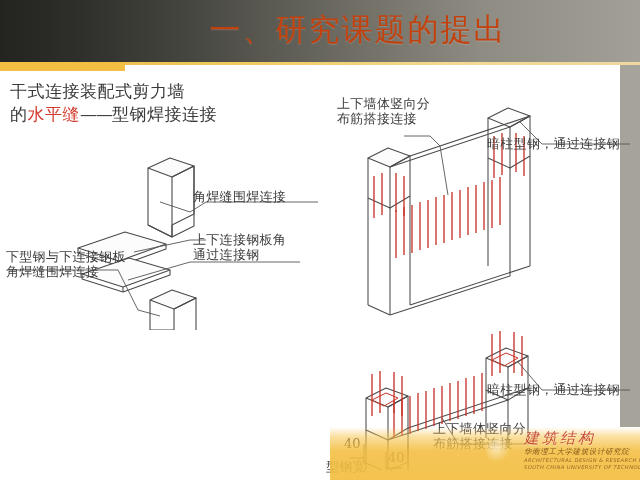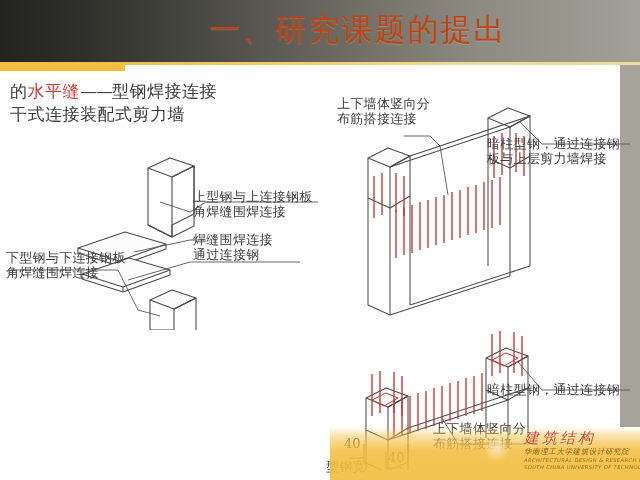--- a/index.html
+++ b/index.html
@@ -97,24 +97,24 @@
 
 <div class="slide">
 
   <div class="header"></div>
   <div class="header-title">一、研究课题的提出</div>
   <div class="gold-underline"></div>
   <div class="gold-tab"></div>
   <div class="right-strip"></div>
 
   <div class="lead">
+    <div>干式连接装配式剪力墙</div>
     <div>
       <span>的</span><span class="hi">水平缝</span><span class="dash">——</span><span>型钢焊接连接</span>
     </div>
-    <div>干式连接装配式剪力墙</div>
   </div>
 
   <div class="draw" style="left:0px;top:140px;">
     <svg width="330" height="190" viewBox="0 0 330 190">
       <g fill="none" stroke="#4a4a4a" stroke-width="1.1" stroke-linejoin="round">
 
         <g>
           <polygon points="148,28 170,18 194,26 172,37" fill="#fbfbfb"></polygon>
           <polyline points="148,28 148,85 172,97 172,37"></polyline>
           <polyline points="172,37 194,26 194,74 172,85"></polyline>
@@ -147,30 +147,29 @@
           <polyline points="128,140 190,122 206,122"></polyline>
           <line x1="206" y1="122" x2="300" y2="122"></line>
           <polyline points="160,176 138,170 118,130"></polyline>
           <line x1="118" y1="130" x2="10" y2="130"></line>
         </g>
       </g>
     </svg>
   </div>
 
   <div class="lbl" style="left:193px;top:189px;">
-    <div>上型钢与上连接钢板</div>
     <div>角焊缝围焊连接</div>
   </div>
 
   <div class="lbl" style="left:193px;top:232px;">
-    <div>焊缝围焊连接</div>
+    <div>上下连接钢板角</div>
     <div>通过连接钢</div>
   </div>
 
-  <div class="lbl" style="left:6px;top:250px;">
+  <div class="lbl" style="left:6px;top:250px;font-family:Liberation Mono, monospace;">
     <div>下型钢与下连接钢板</div>
     <div>角焊缝围焊连接</div>
   </div>
 
   <div class="draw" style="left:330px;top:100px;">
     <svg width="310" height="370" viewBox="0 0 310 370">
       <defs>
         <g id="rb"></g>
       </defs>
 
@@ -312,21 +311,20 @@
     </svg>
   </div>
 
   <div class="lbl" style="left:337px;top:96px;">
     <div>上下墙体竖向分</div>
     <div>布筋搭接连接</div>
   </div>
 
   <div class="lbl" style="left:487px;top:136px;">
     <div>暗柱型钢，通过连接钢</div>
-    <div>板与上层剪力墙焊接</div>
   </div>
 
   <div class="lbl" style="left:487px;top:382px;">
     <div>暗柱型钢，通过连接钢</div>
   </div>
 
   <div class="lbl" style="left:433px;top:421px;">
     <div>上下墙体竖向分</div>
     <div>布筋搭接连接</div>
   </div>

